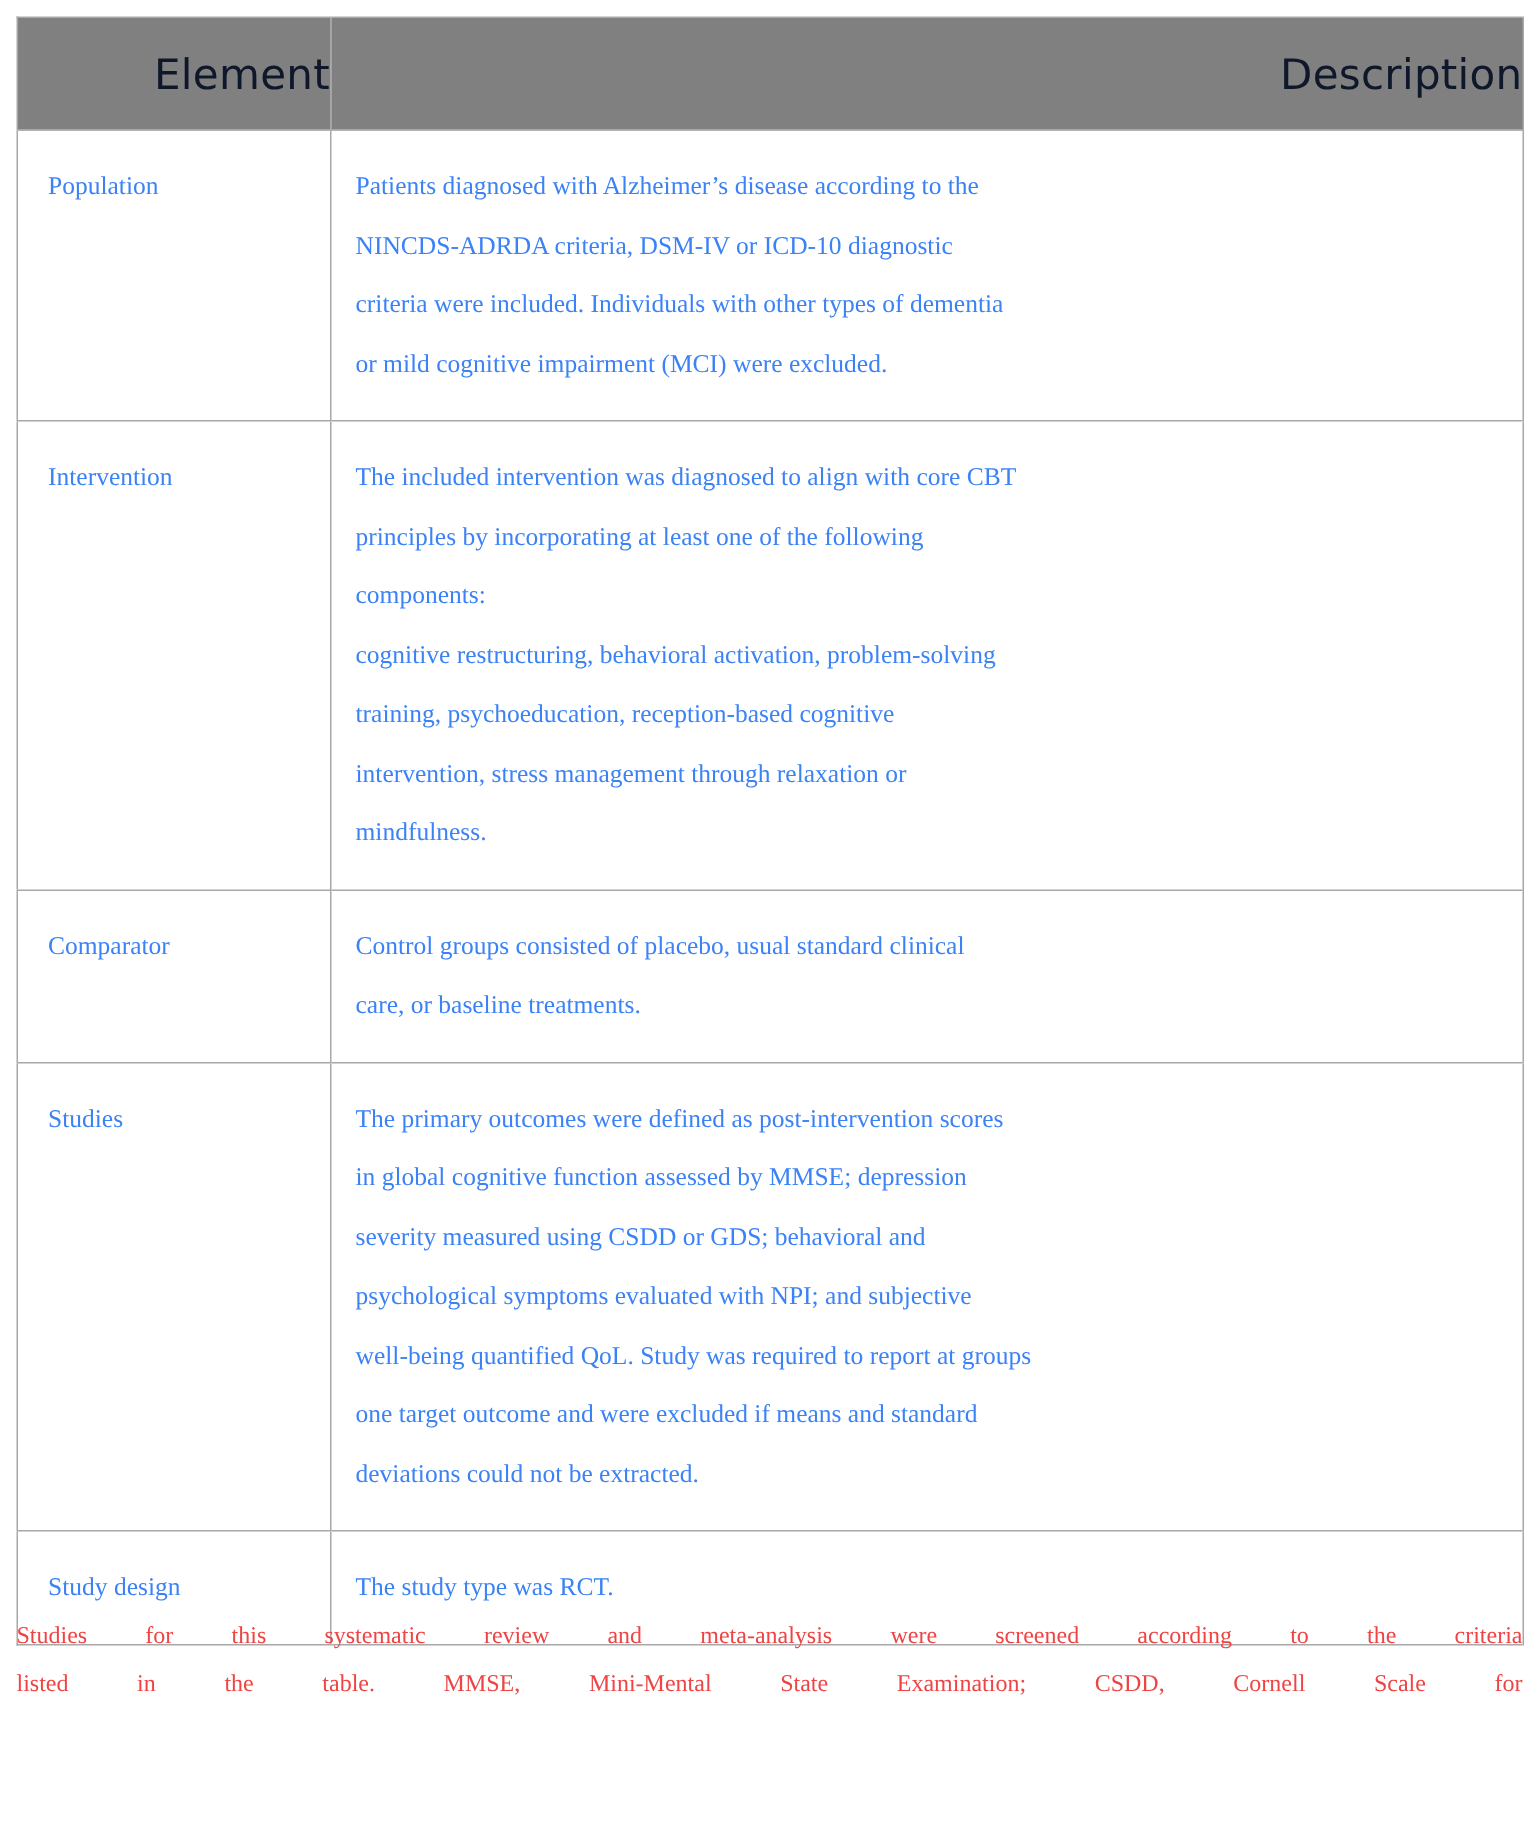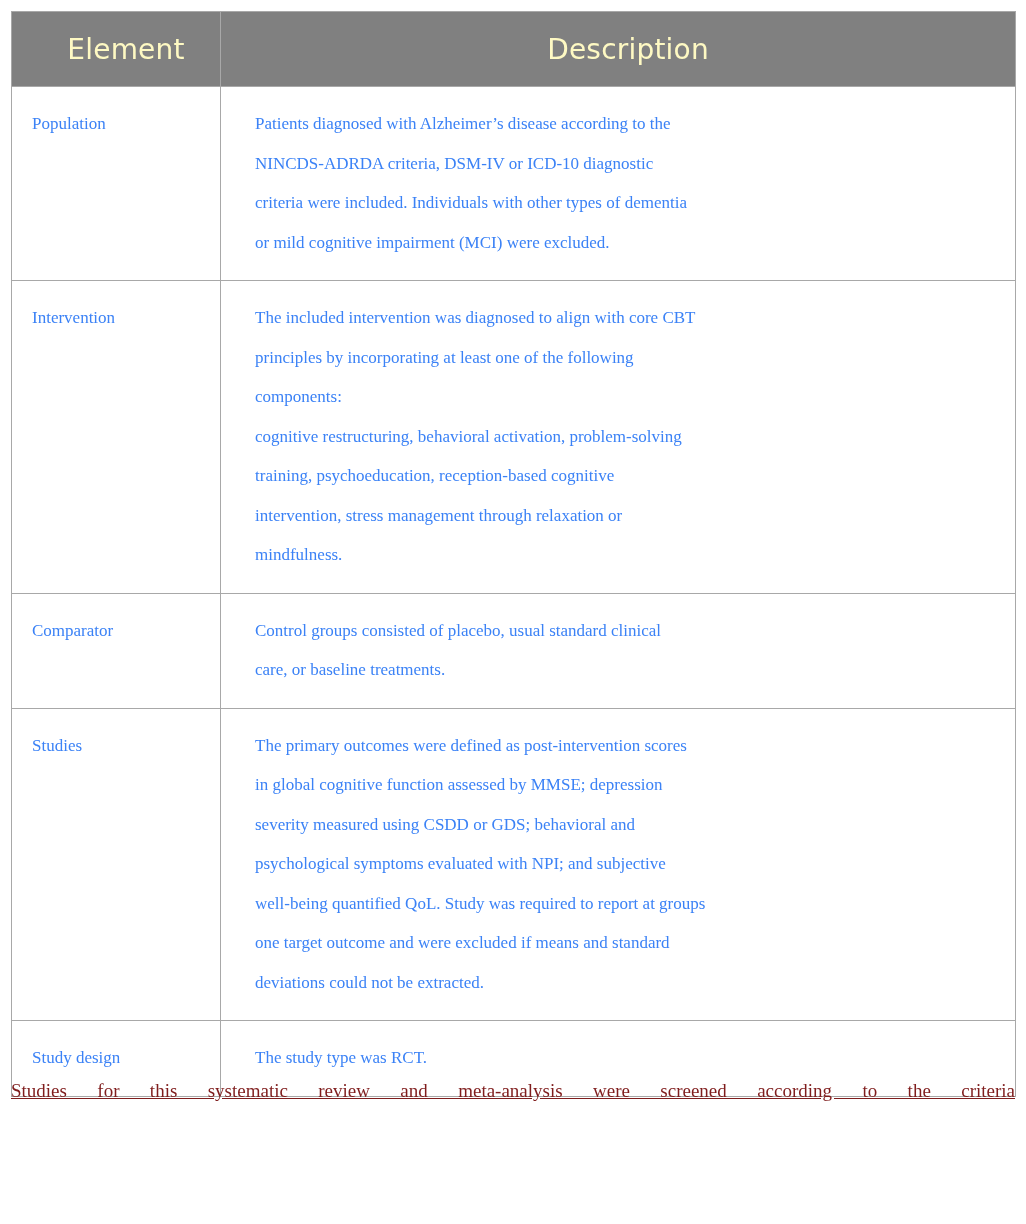--- a/index.html
+++ b/index.html
@@ -24,58 +24,57 @@
     table.criteria {
       width: 1004px;
       border-collapse: collapse;
       table-layout: fixed;
       border: 1px solid #a8a8a8;
     }
     table.criteria col.c1 { width: 209px; }
     table.criteria col.c2 { width: 795px; }
     table.criteria th {
       background: #808080;
-      color: #fef9c3;
+      color: #0f172a;
       font-family: "DejaVu Sans", "Liberation Sans", sans-serif;
       font-weight: normal;
       font-size: 28px;
-      text-align: center;
+      text-align: right;
       height: 74px;
       padding: 0 0 0 20px;
       border-right: 1px solid #a8a8a8;
       vertical-align: middle;
       letter-spacing: 0.2px;
     }
     table.criteria td {
       font-size: 17px;
       line-height: 39.5px;
       vertical-align: top;
       border-top: 1px solid #a8a8a8;
       border-right: 1px solid #a8a8a8;
       padding: 17px 20px 18px 20px;
       color: #3b82f6;
     }
     table.criteria td.label {
       padding-left: 20px;
     }
     table.criteria td.desc {
-      padding-left: 34px;
+      padding-left: 16px;
       padding-right: 14px;
     }
     .line { display: block; white-space: nowrap; }
     .footnote {
       position: absolute;
       left: 11px;
       top: 1075px;
       width: 1004px;
-      font-size: 19px;
+      font-size: 16px;
       line-height: 31.5px;
-      color: #7f1d1d;
+      color: #ef4444;
       text-align: justify;
-      text-decoration: underline;
     }
     .footnote .fl {
       display: block;
       text-align: justify;
       text-align-last: justify;
       white-space: nowrap;
     }
     .footnote .fl.last {
       text-align-last: left;
     }
@@ -141,13 +140,14 @@
         <td class="desc">
           <span class="line">The study type was RCT.</span>
         </td>
       </tr>
     </tbody>
   </table>
 </div>
 
 <div class="footnote">
   <span class="fl">Studies for this systematic review and meta-analysis were screened according to the criteria</span>
+  <span class="fl">listed in the table. MMSE, Mini-Mental State Examination; CSDD, Cornell Scale for</span>
 </div>
 
 </body></html>

